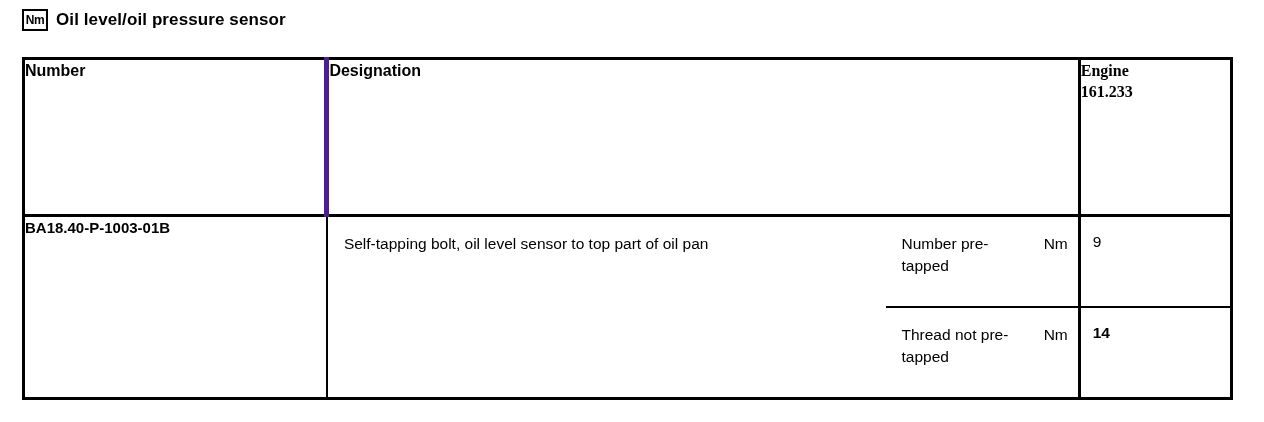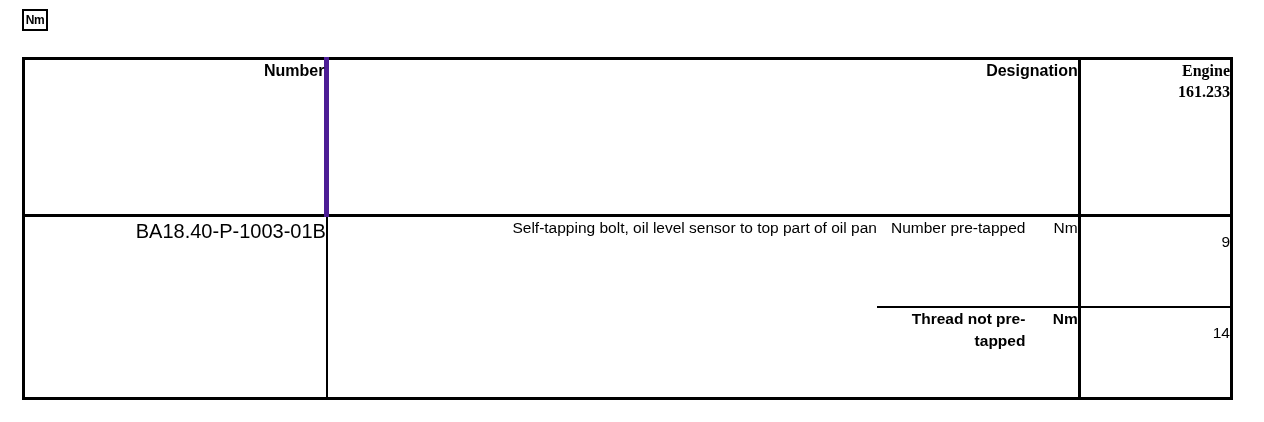--- a/index.html
+++ b/index.html
@@ -60,21 +60,20 @@
     border-collapse: collapse;
     border: 3px solid #000000;
     table-layout: fixed;
     background: #ffffff;
   }
   .torque-table td,
   .torque-table th {
     vertical-align: top;
     padding: 0;
     margin: 0;
-    text-align: right;
   }
 
   
   .col-number    { width: 269px; }
   .col-designation { width: 667px; }
   .col-value     { width: 135px; }
 
   
   .head-cell {
     border-bottom: 3px solid #000000;
@@ -91,39 +90,40 @@
 
   
   .body-cell {
     box-sizing: border-box;
     font-size: 15.5px;
     line-height: 1.45;
     height: 183px;
   }
   .cell-number {
     padding: 14px 10px 0 12px;
-    font-size: 20px;
+    font-size: 15px;
+    font-weight: bold;
   }
   .cell-designation {
     border-left: 2px solid #000000;
     padding: 0;
   }
   .cell-value {
     border-left: 3px solid #000000;
     padding: 0;
   }
 
   
   .sub-table {
     width: 100%;
     border-collapse: collapse;
     table-layout: fixed;
     height: 100%;
   }
-  .sub-table td { vertical-align: top; padding: 0; }
+  .sub-table td { vertical-align: top; padding: 16px; }
 
   .desc-cell {
     width: 525px;
     padding: 14px 18px 0 14px;
     font-size: 15.5px;
     line-height: 1.42;
   }
   .cond-col { width: 142px; }
   .unit-col { width: 50px; }
 
@@ -137,47 +137,48 @@
   .unit-cell {
     padding: 14px 10px 0 0;
     font-size: 15.5px;
     text-align: right;
     height: 90px;
     box-sizing: border-box;
   }
   .subrow-divider .cond-cell,
   .subrow-divider .unit-cell {
     border-top: 2px solid #000000;
-    font-weight: bold;
   }
 
   
   .value-sub {
     width: 100%;
     border-collapse: collapse;
     height: 100%;
   }
   .value-sub td {
     vertical-align: top;
     padding: 14px 0 0 12px;
     font-size: 15.5px;
     height: 90px;
     box-sizing: border-box;
   }
   .value-sub tr.second td {
     border-top: 2px solid #000000;
+    font-weight: bold;
   }
 </style>
 </head>
 <body>
 
 <div class="page">
 
   <div class="title-row">
     <span class="nm-badge">Nm</span>
+    <span class="title-text">Oil level/oil pressure sensor</span>
   </div>
 
   <table class="torque-table">
     <colgroup>
       <col class="col-number">
       <col class="col-designation">
       <col class="col-value">
     </colgroup>
 
     <thead>

